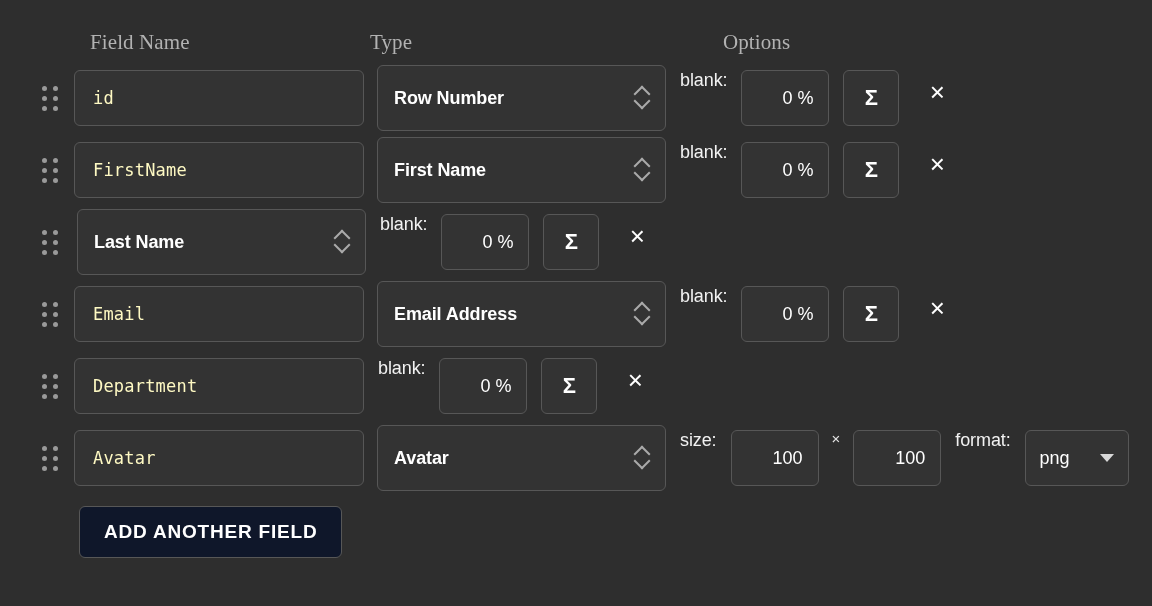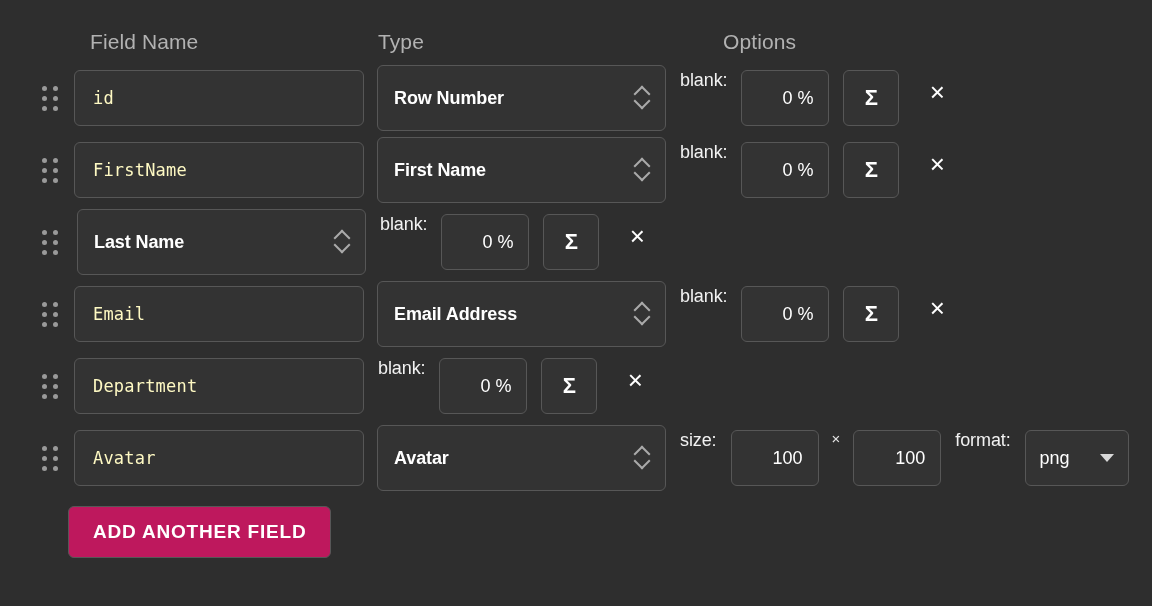--- a/index.html
+++ b/index.html
@@ -31,23 +31,24 @@
     height: 70px;
   }
   .col-head {
     position: absolute;
     top: 30px;
     font-size: 21px;
     font-weight: 400;
     color: #b2b2b2;
     letter-spacing: 0.1px;
     white-space: nowrap;
+    font-family: Liberation Serif, serif;
   }
   .col-head.h-name    { left: 60px; }
-  .col-head.h-type    { left: 348px; }
+  .col-head.h-type    { left: 340px; }
   .col-head.h-options { left: 693px; }
 
   
   .rows { position: relative; }
 
   .field-row {
     display: flex;
     align-items: center;
     height: 56px;
     margin-bottom: 16px;
@@ -230,29 +231,30 @@
     border-right: 7px solid transparent;
     border-top: 8px solid #d8d8d8;
     flex-shrink: 0;
   }
 
   
   .add-wrap { margin-top: 20px; margin-left: 38px; }
   .add-btn {
     height: 52px;
     padding: 0 24px;
-    background: #be185d;
+    background: #0f172a;
     border: 1px solid #575757;
     border-radius: 6px;
     color: #ffffff;
     font-family: "Liberation Sans", sans-serif;
     font-size: 19px;
     font-weight: 700;
     letter-spacing: 0.8px;
     cursor: pointer;
+    margin-left: 11px;
   }
 </style>
 </head>
 <body>
 
 <div class="page">
 
   <div class="header-row">
     <div class="col-head h-name">Field Name</div>
     <div class="col-head h-type">Type</div>

